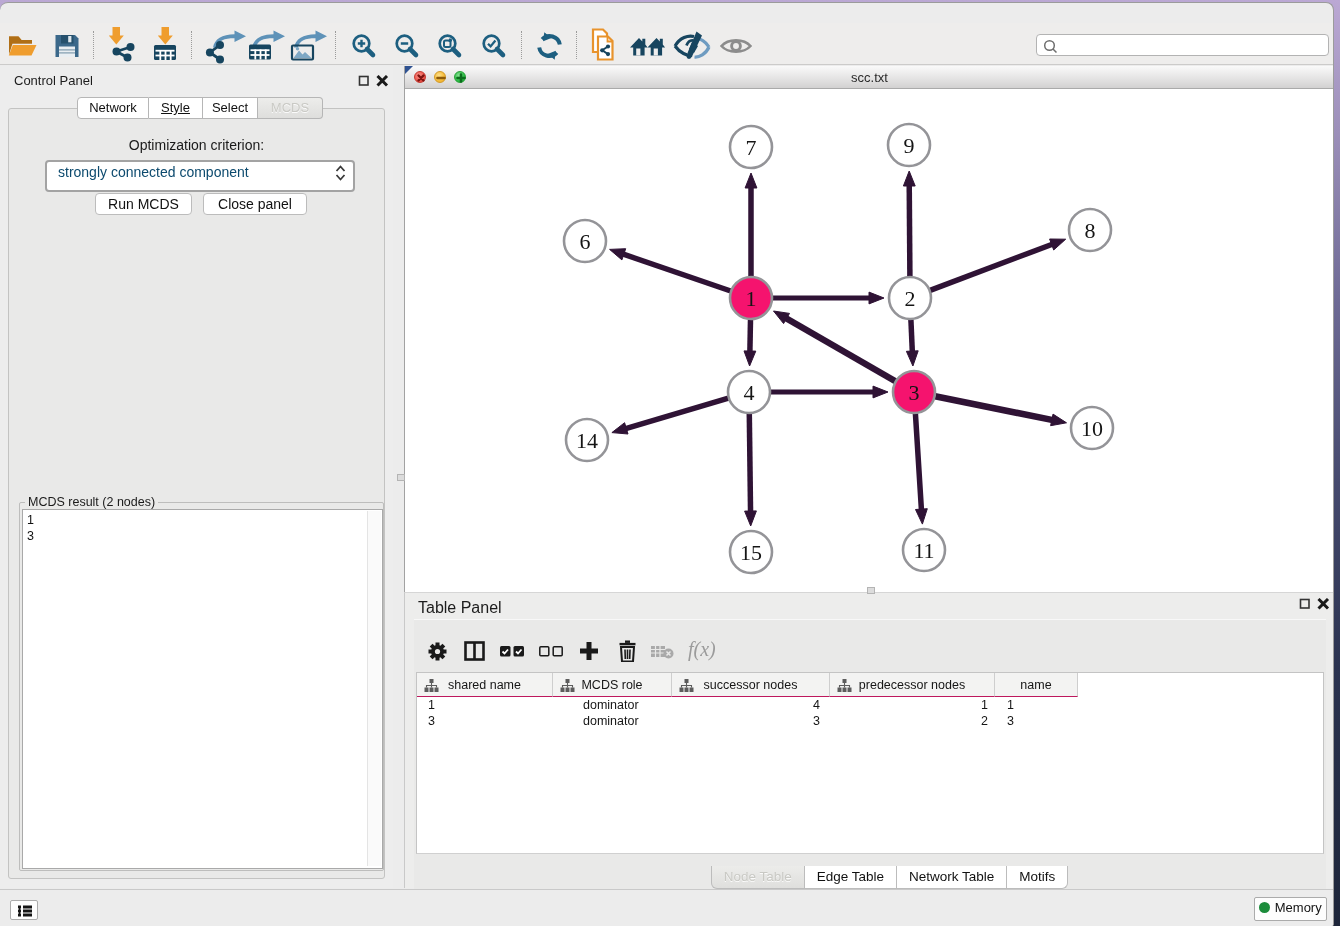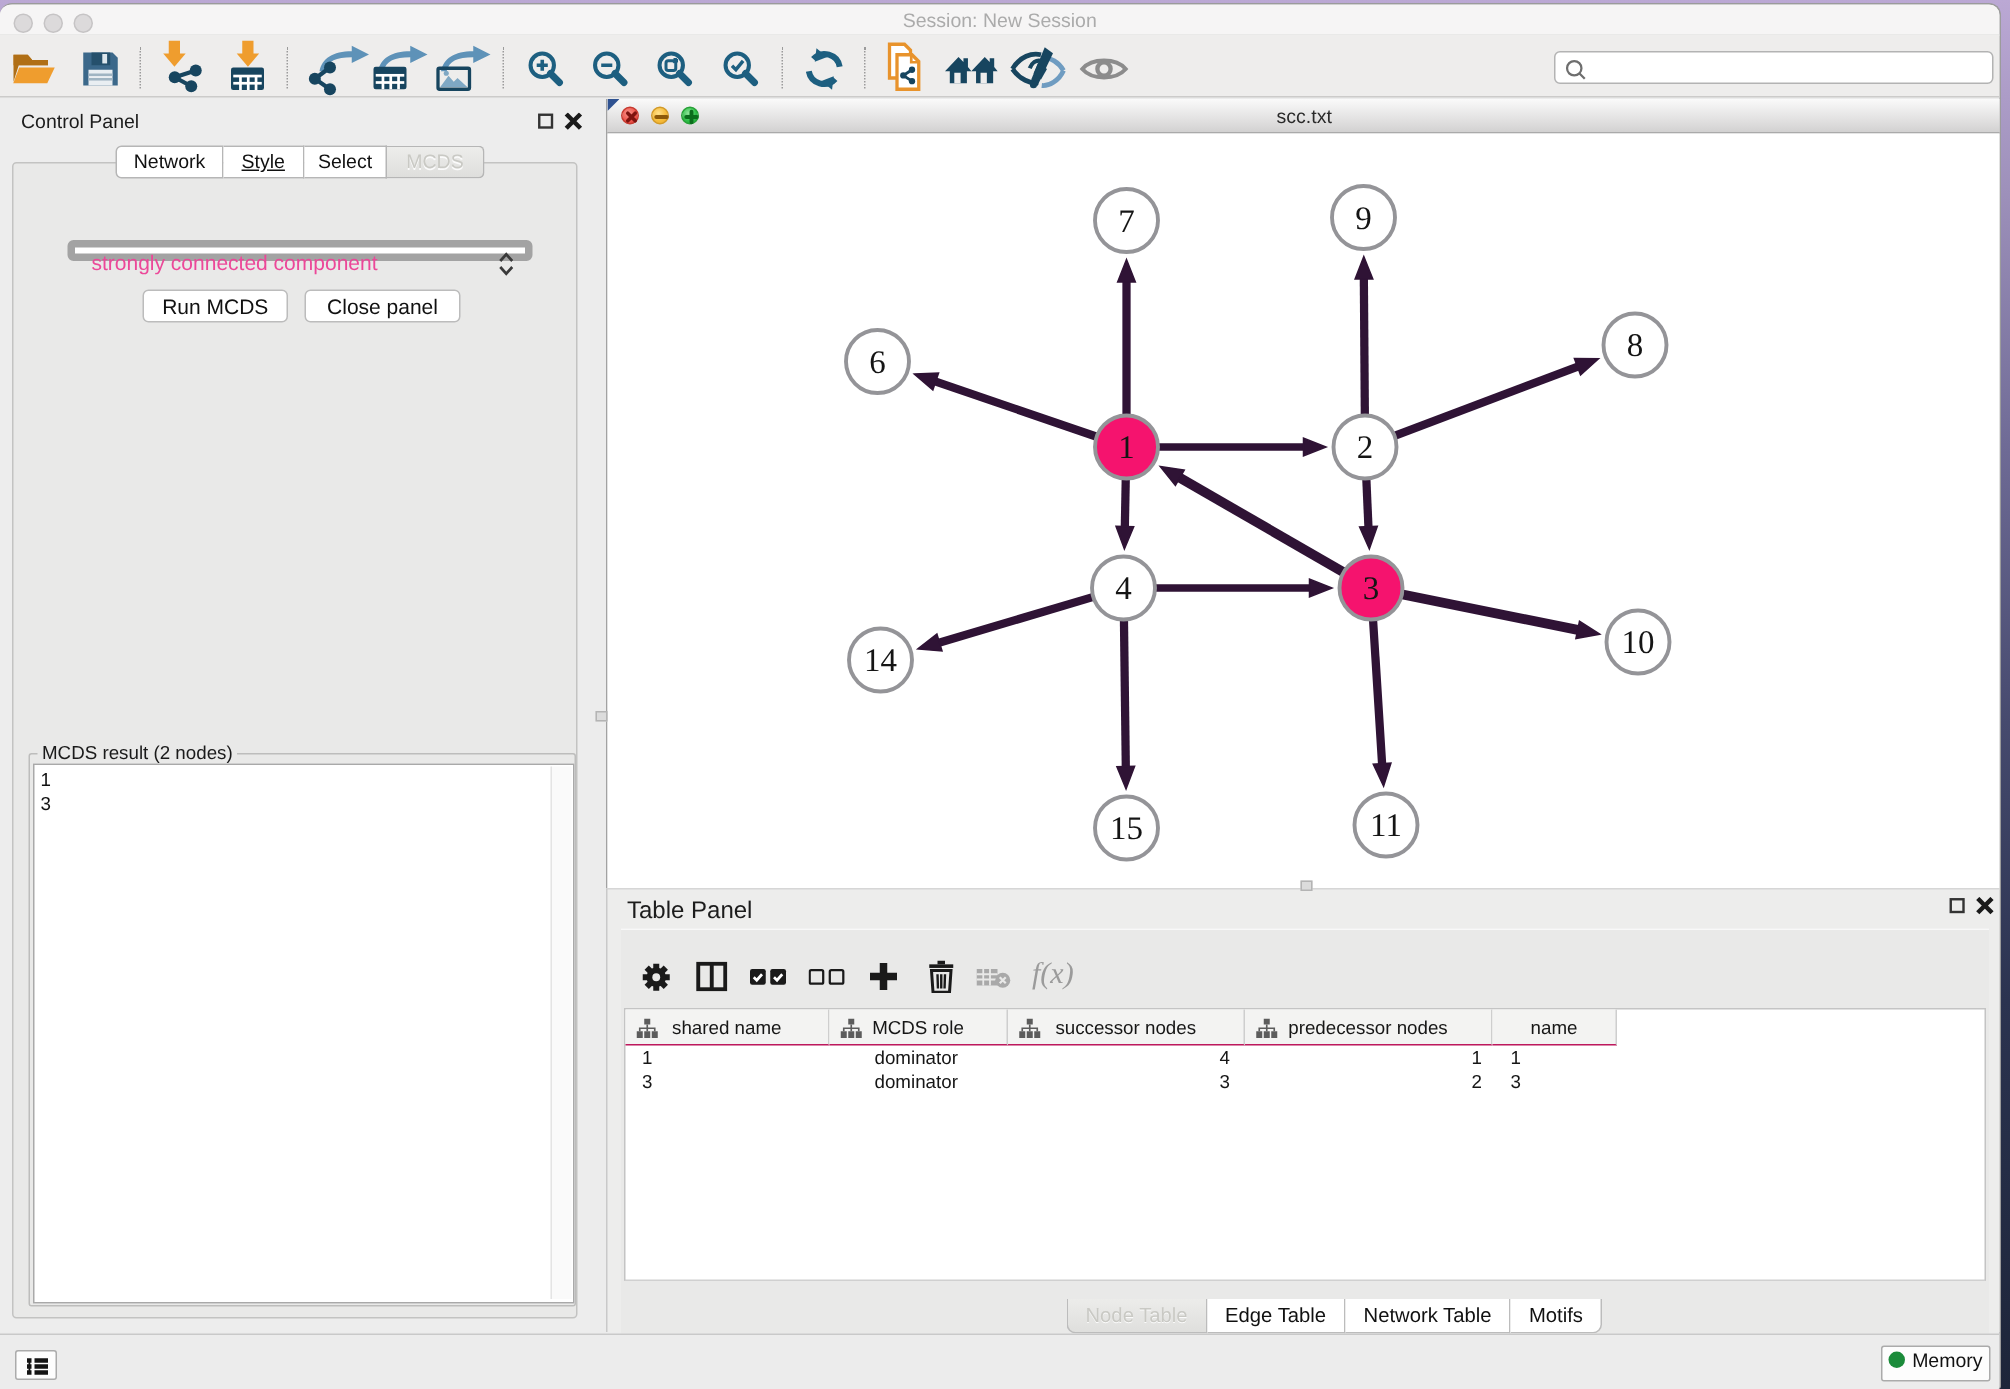--- a/index.html
+++ b/index.html
@@ -29,22 +29,22 @@
 .tabs { position:absolute; top:31px; left:77px; height:22px; display:flex; font-size:13px; z-index:3; }
 .tab { background:#fff; border:1px solid #b6b6b6; border-left:none; text-align:center;
   line-height:20px; color:#111; }
 .tab.first { border-left:1px solid #b6b6b6; border-radius:4px 0 0 4px; }
 .tab.sel { background:linear-gradient(#ededeb,#dededc); color:#c9c9c4;
   text-shadow:0 1px 0 #fbfbfb; border-radius:0 4px 4px 0; }
 .tabpane { position:absolute; left:8px; top:42px; width:377px; height:771px;
   background:#e9e9e8; border:1px solid #c3c3c2; border-radius:3px; }
 .optlabel { position:absolute; left:0; width:100%; top:28px; text-align:center;
   font-size:14px; color:#1a1a1a; }
-.combo { position:absolute; left:36px; top:51px; width:310px; height:14px; background:#fff;
-  border:5px solid #a3a3a3; border-radius:4px; font-size:14px; color:#ec4899;
+.combo { position:absolute; left:36px; top:51px; width:310px; height:32px; background:#fff;
+  border:2px solid #a3a3a3; border-radius:4px; font-size:14px; color:#0c4a6e;
   line-height:20px; padding-left:11px; }
 .btn { position:absolute; top:84px; height:22px; background:#fff; border:1px solid #bcbcbc;
   border-radius:4px; font-size:14px; color:#111; text-align:center; line-height:20px; }
 .groupbox { position:absolute; left:10px; top:393px; width:365px; height:369px;
   border:1px solid #bdbdbc; border-radius:2px; }
 .grouplabel { position:absolute; left:5px; top:-8px; background:#e9e9e8; padding:0 3px;
   font-size:12.5px; color:#1a1a1a; }
 .resultbox { position:absolute; left:2px; top:6px; width:361px; height:360px;
   background:#fff; border:1px solid #a9a9a9; font-size:12.5px; color:#111; }
 .resultbox .vtrack { position:absolute; right:1px; top:1px; width:14px; height:355px;
@@ -78,26 +78,20 @@
 .btab { background:#fff; border:1px solid #bcbcbc; border-left:none; border-top:none; padding:0 12px;
   line-height:21px; height:23px; color:#111; }
 .btab.bfirst { border-left:1px solid #bcbcbc; border-radius:0 0 0 6px; }
 .btab.blast { border-radius:0 0 6px 0; }
 .btab.bsel { background:linear-gradient(#ececea,#dfdfdd); color:#c9c9c4; text-shadow:0 1px 0 #fbfbfb;margin-left:39px; }
 .sbtn { position:absolute; background:#fdfdfd; border:1px solid #ababab; border-radius:2px; }
 </style>
 </head>
 <body>
 <div class="window">
-  <div class="titlebar">
-    <div class="tl" style="left:9px;"></div>
-    <div class="tl" style="left:29px;"></div>
-    <div class="tl" style="left:49px;"></div>
-    <div class="title">Session: New Session</div>
-  </div>
   <div class="toolbar" id="toolbar">
       <div class="tsep" style="left:93px;"></div>
       <div class="tsep" style="left:191px;"></div>
       <div class="tsep" style="left:335px;"></div>
       <div class="tsep" style="left:521px;"></div>
       <div class="tsep" style="left:576px;"></div>
       <svg class="ticon" style="left:7px;top:10px;" width="30" height="26">
 <path d="M2 3.5 L11.5 3.5 L14.5 7 L25 7 L25 10.5 L2 10.5 Z" fill="#c07a1c"></path>
 <path d="M2 3.5 L2 21.5 L5.5 10.5 L25 10.5 L25 7 L14.5 7 L11.5 3.5 Z" fill="#b06f16"></path>
 <path d="M5.8 12 L29.5 12 L24.5 22.5 L1.8 22.5 Z" fill="#ef9d2e"></path>
@@ -227,20 +221,21 @@
       <rect x="1.5" y="1.5" width="8.5" height="8.5" fill="none" stroke="#333" stroke-width="1.6"></rect>
       <path d="M19.5 1 L29 10.5 M29 1 L19.5 10.5" stroke="#1a1a1a" stroke-width="3"></path>
     </svg>
     <div class="tabs">
       <div class="tab first" style="width:72px;">Network</div>
         <div class="tab" style="width:54px;text-decoration:underline;">Style</div>
         <div class="tab" style="width:55px;">Select</div>
         <div class="tab sel" style="width:65px;">MCDS</div>
     </div>
     <div class="tabpane">
+      <div class="optlabel">Optimization criterion:</div>
       <div class="combo">strongly connected component
         <svg style="position:absolute;right:7px;top:3px;" width="11" height="16">
           <path d="M1.5 6 L5.5 1.5 L9.5 6" fill="none" stroke="#3a3a3a" stroke-width="1.8"></path>
           <path d="M1.5 10 L5.5 14.5 L9.5 10" fill="none" stroke="#3a3a3a" stroke-width="1.8"></path>
         </svg>
       </div>
       <div class="btn" style="left:86px; width:97px;">Run MCDS</div>
       <div class="btn" style="left:194px; width:104px;">Close panel</div>
       <div class="groupbox">
         <div class="grouplabel">MCDS result (2 nodes)</div>

